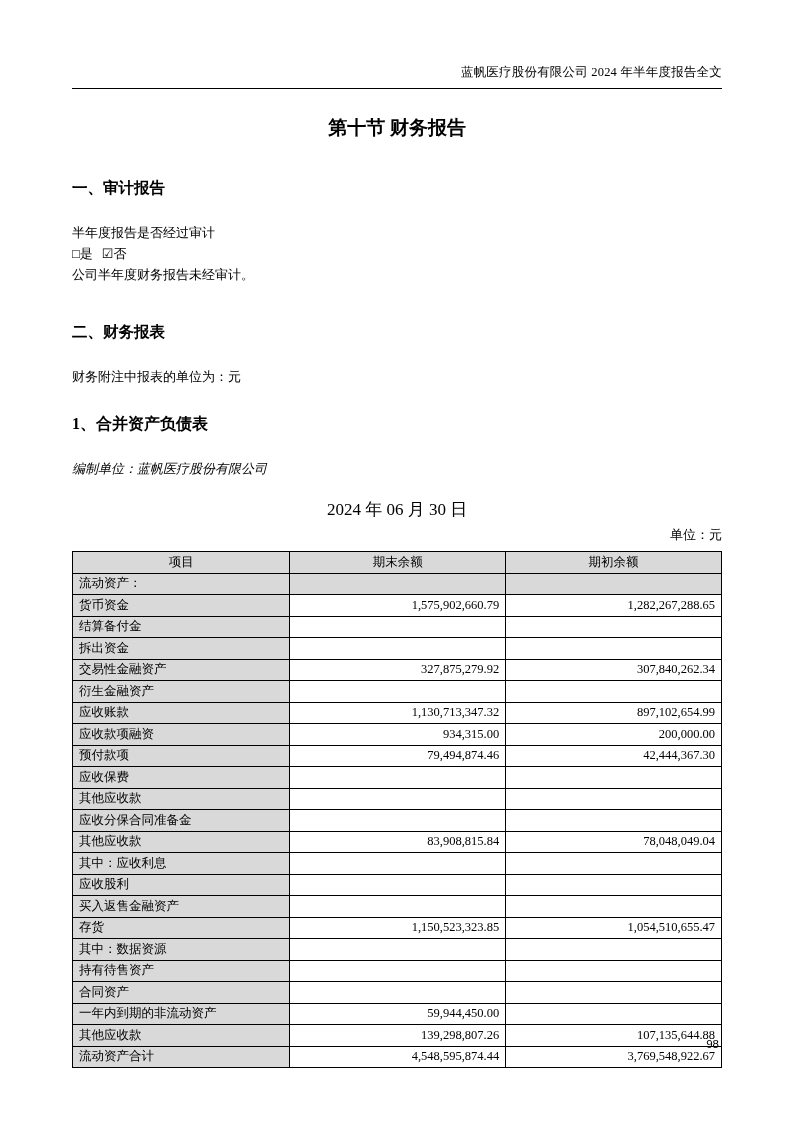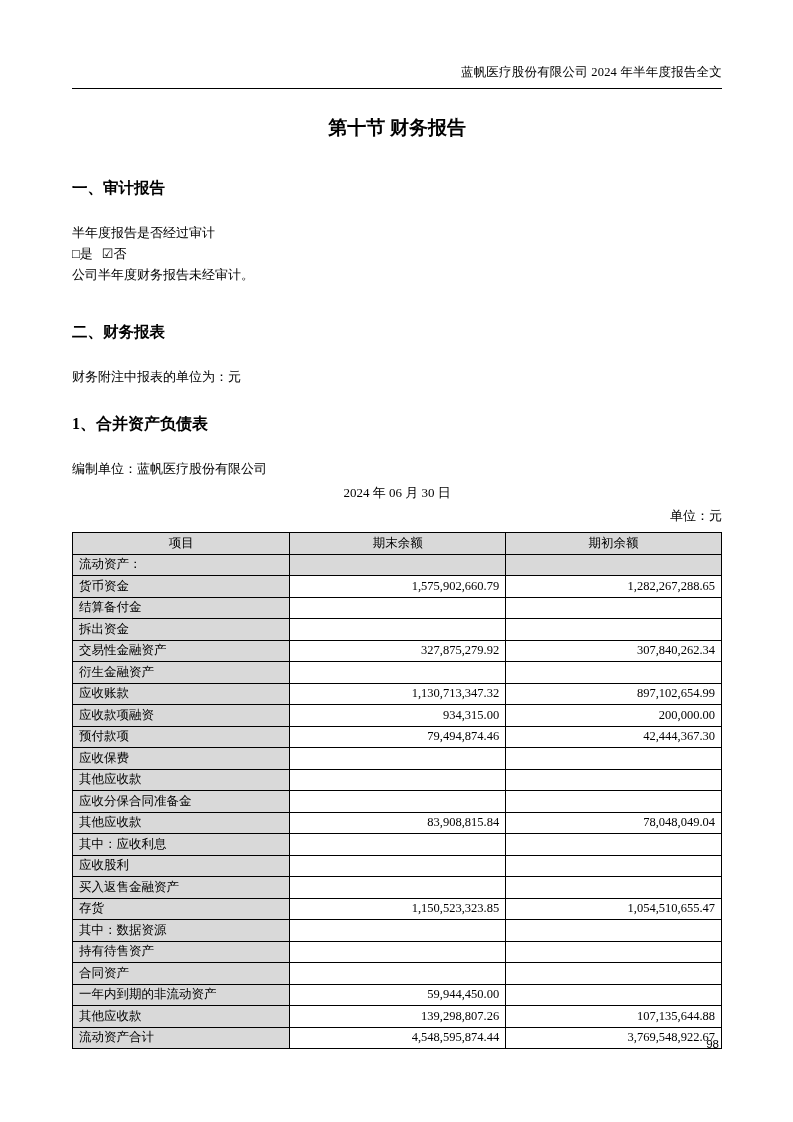--- a/index.html
+++ b/index.html
@@ -43,25 +43,26 @@
   }
   .para p { font-size: 13px; }
   .h3 {
     margin-top: 27px;
     font-size: 16px;
     font-weight: bold;
   }
   .prepared {
     margin-top: 25px;
     font-size: 13px;
+    font-style: italic;
   }
   .stmt-date {
-    margin-top: 6px;
+    margin-top: 20px;
     text-align: center;
-    font-size: 13px;
+    font-size: 17px;
   }
   .unit-line {
     margin-top: 5px;
     text-align: right;
     font-size: 13px;
   }
   table.bs {
     margin-top: 7px;
     width: 100%;
     border-collapse: collapse;

